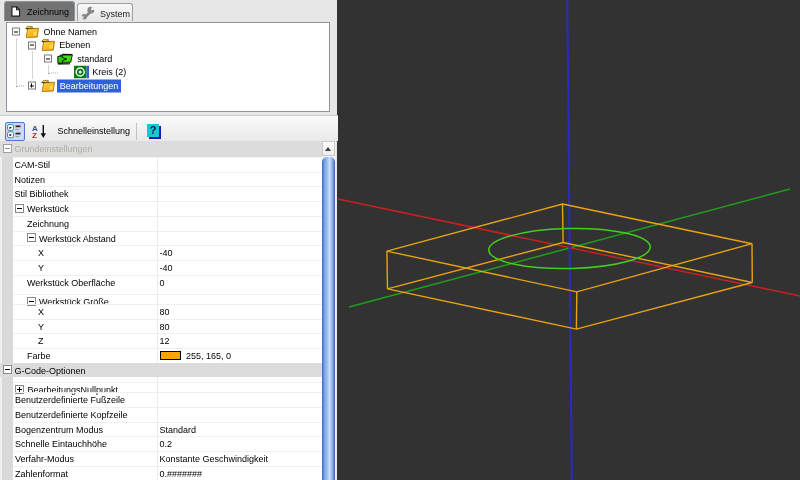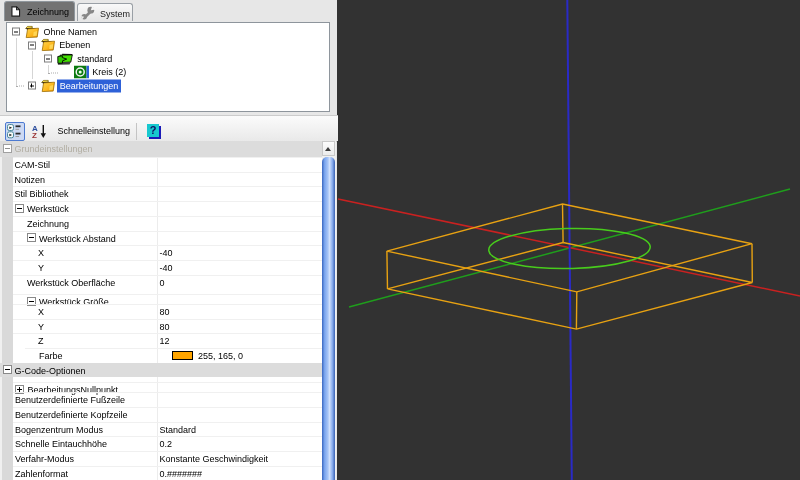--- a/index.html
+++ b/index.html
@@ -233,21 +233,21 @@
       <div class="vl">80</div>
     </div>
     <div class="prow line" style="top:177.7px;height:14.7px;">
       <div class="nm" style="left:38px;">Y</div>
       <div class="vl">80</div>
     </div>
     <div class="prow line" style="top:192.4px;height:14.7px;">
       <div class="nm" style="left:38px;">Z</div>
       <div class="vl">12</div>
     </div>
-    <div class="prow line" style="top:207.1px;height:14.7px;margin-left:12px;">
+    <div class="prow line" style="top:207.1px;height:14.7px;">
       <div class="nm" style="left:27px;">Farbe</div>
       <div style="position:absolute;left:160px;top:2.5px;width:21px;height:9px;background:#ffa500;border:1px solid #000;"></div>
       <div class="vl" style="left:186px;">255, 165, 0</div>
     </div>
     <div class="prow cat" style="top:221.8px;height:14.7px;">
       <div class="pexp" style="left:2.5px;top:2.5px;">
         <i></i>
       </div>
       <div class="nm" style="left:14.5px;">G-Code-Optionen</div>
     </div>

